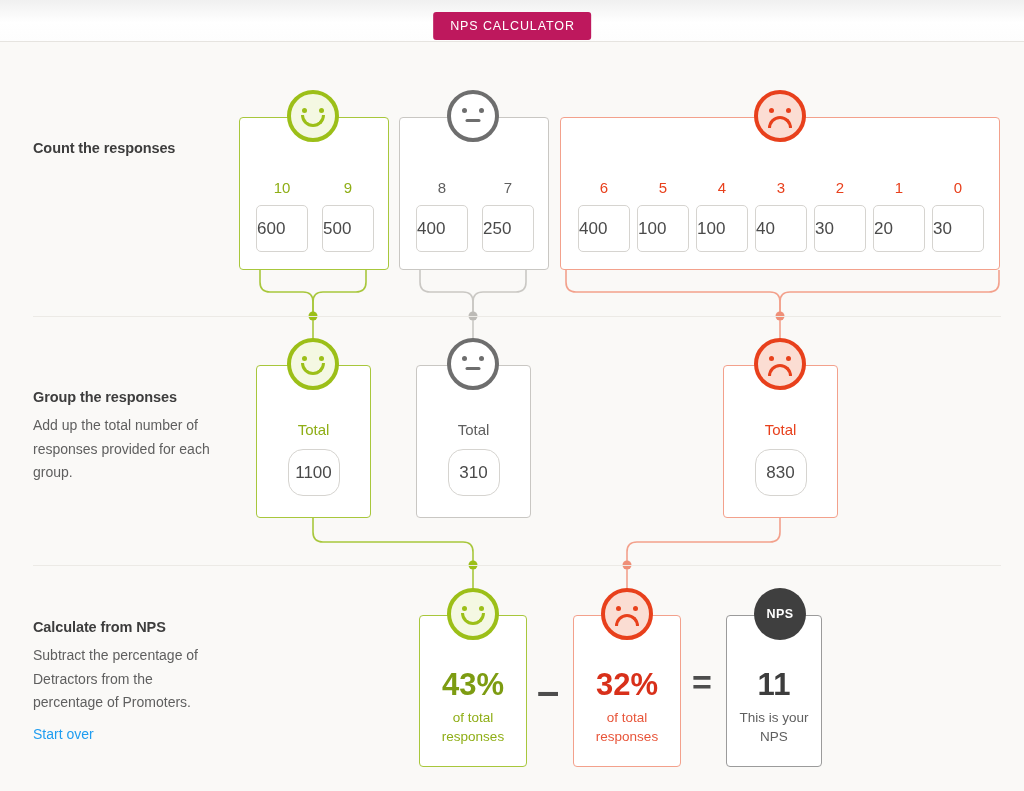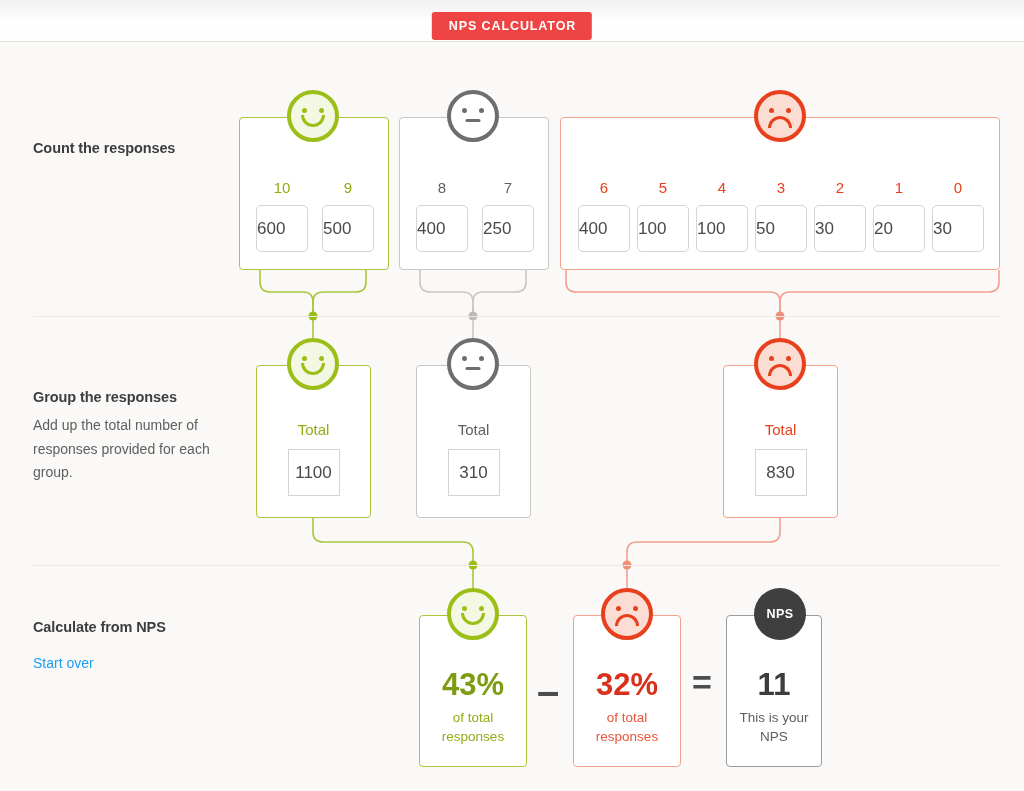--- a/index.html
+++ b/index.html
@@ -25,24 +25,24 @@
     height: 42px;
     background: linear-gradient(to bottom, #f0f0f0 0%, #ffffff 55%, #fdfdfd 100%);
     border-bottom: 1px solid #e6e4e0;
   }
 
   .badge {
     position: absolute;
     top: 12px;
     left: 50%;
     transform: translateX(-50%);
-    background: #ef4444;
+    background: #be185d;
     color: #ffffff;
     font-size: 12.5px;
-    font-weight: bold;
+    font-weight: normal;
     letter-spacing: 0.9px;
     padding: 7px 16px 7px 17px;
     border-radius: 3px;
     white-space: nowrap;
     z-index: 30;
   }
 
   
   .canvas {
     position: absolute;
@@ -195,21 +195,21 @@
   .total-label.green { color: #8fae16; }
   .total-label.gray  { color: #5f5f5f; }
   .total-label.red   { color: #e8401c; }
 
   .total-input {
     position: absolute;
     left: 50%;
     transform: translateX(-50%);
     width: 52px; height: 47px;
     border: 1px solid #d6d4d0;
-    border-radius: 0;
+    border-radius: 15px;
     background: #ffffff;
     font-family: "Liberation Sans", sans-serif;
     font-size: 17px;
     color: #4a4a4a;
     text-align: center;
     line-height: 45px;
   }
 
   
   .pct {
@@ -336,21 +336,21 @@
     <div class="score-col">
       <div class="score-label red">5</div>
       <div class="score-input">100</div>
     </div>
     <div class="score-col">
       <div class="score-label red">4</div>
       <div class="score-input">100</div>
     </div>
     <div class="score-col">
       <div class="score-label red">3</div>
-      <div class="score-input">50</div>
+      <div class="score-input">40</div>
     </div>
     <div class="score-col">
       <div class="score-label red">2</div>
       <div class="score-input">30</div>
     </div>
     <div class="score-col">
       <div class="score-label red">1</div>
       <div class="score-input">20</div>
     </div>
     <div class="score-col">
@@ -393,20 +393,21 @@
   <div class="face red" style="left:754px; top:296px;">
     <span class="eye l"></span>
       <span class="eye r"></span>
       <span class="mouth frown"></span>
   </div>
 
   <div class="divider" style="top:523px"></div>
 
   <div class="step-text" style="top:577px">
     <div class="step-title">Calculate from NPS</div>
+    <div class="step-desc">Subtract the percentage of Detractors from the percentage of Promoters.</div>
     <div class="start-over">Start over</div>
   </div>
 
   <div class="card green" style="left:419px; top:573px; width:108px; height:152px;">
     <div class="pct green" style="top:51px;">43%</div>
     <div class="pct-sub green" style="top:92px; padding:0 16px;">of total responses</div>
   </div>
   <div class="face green" style="left:447px; top:546px;">
     <span class="eye l"></span>
       <span class="eye r"></span>

